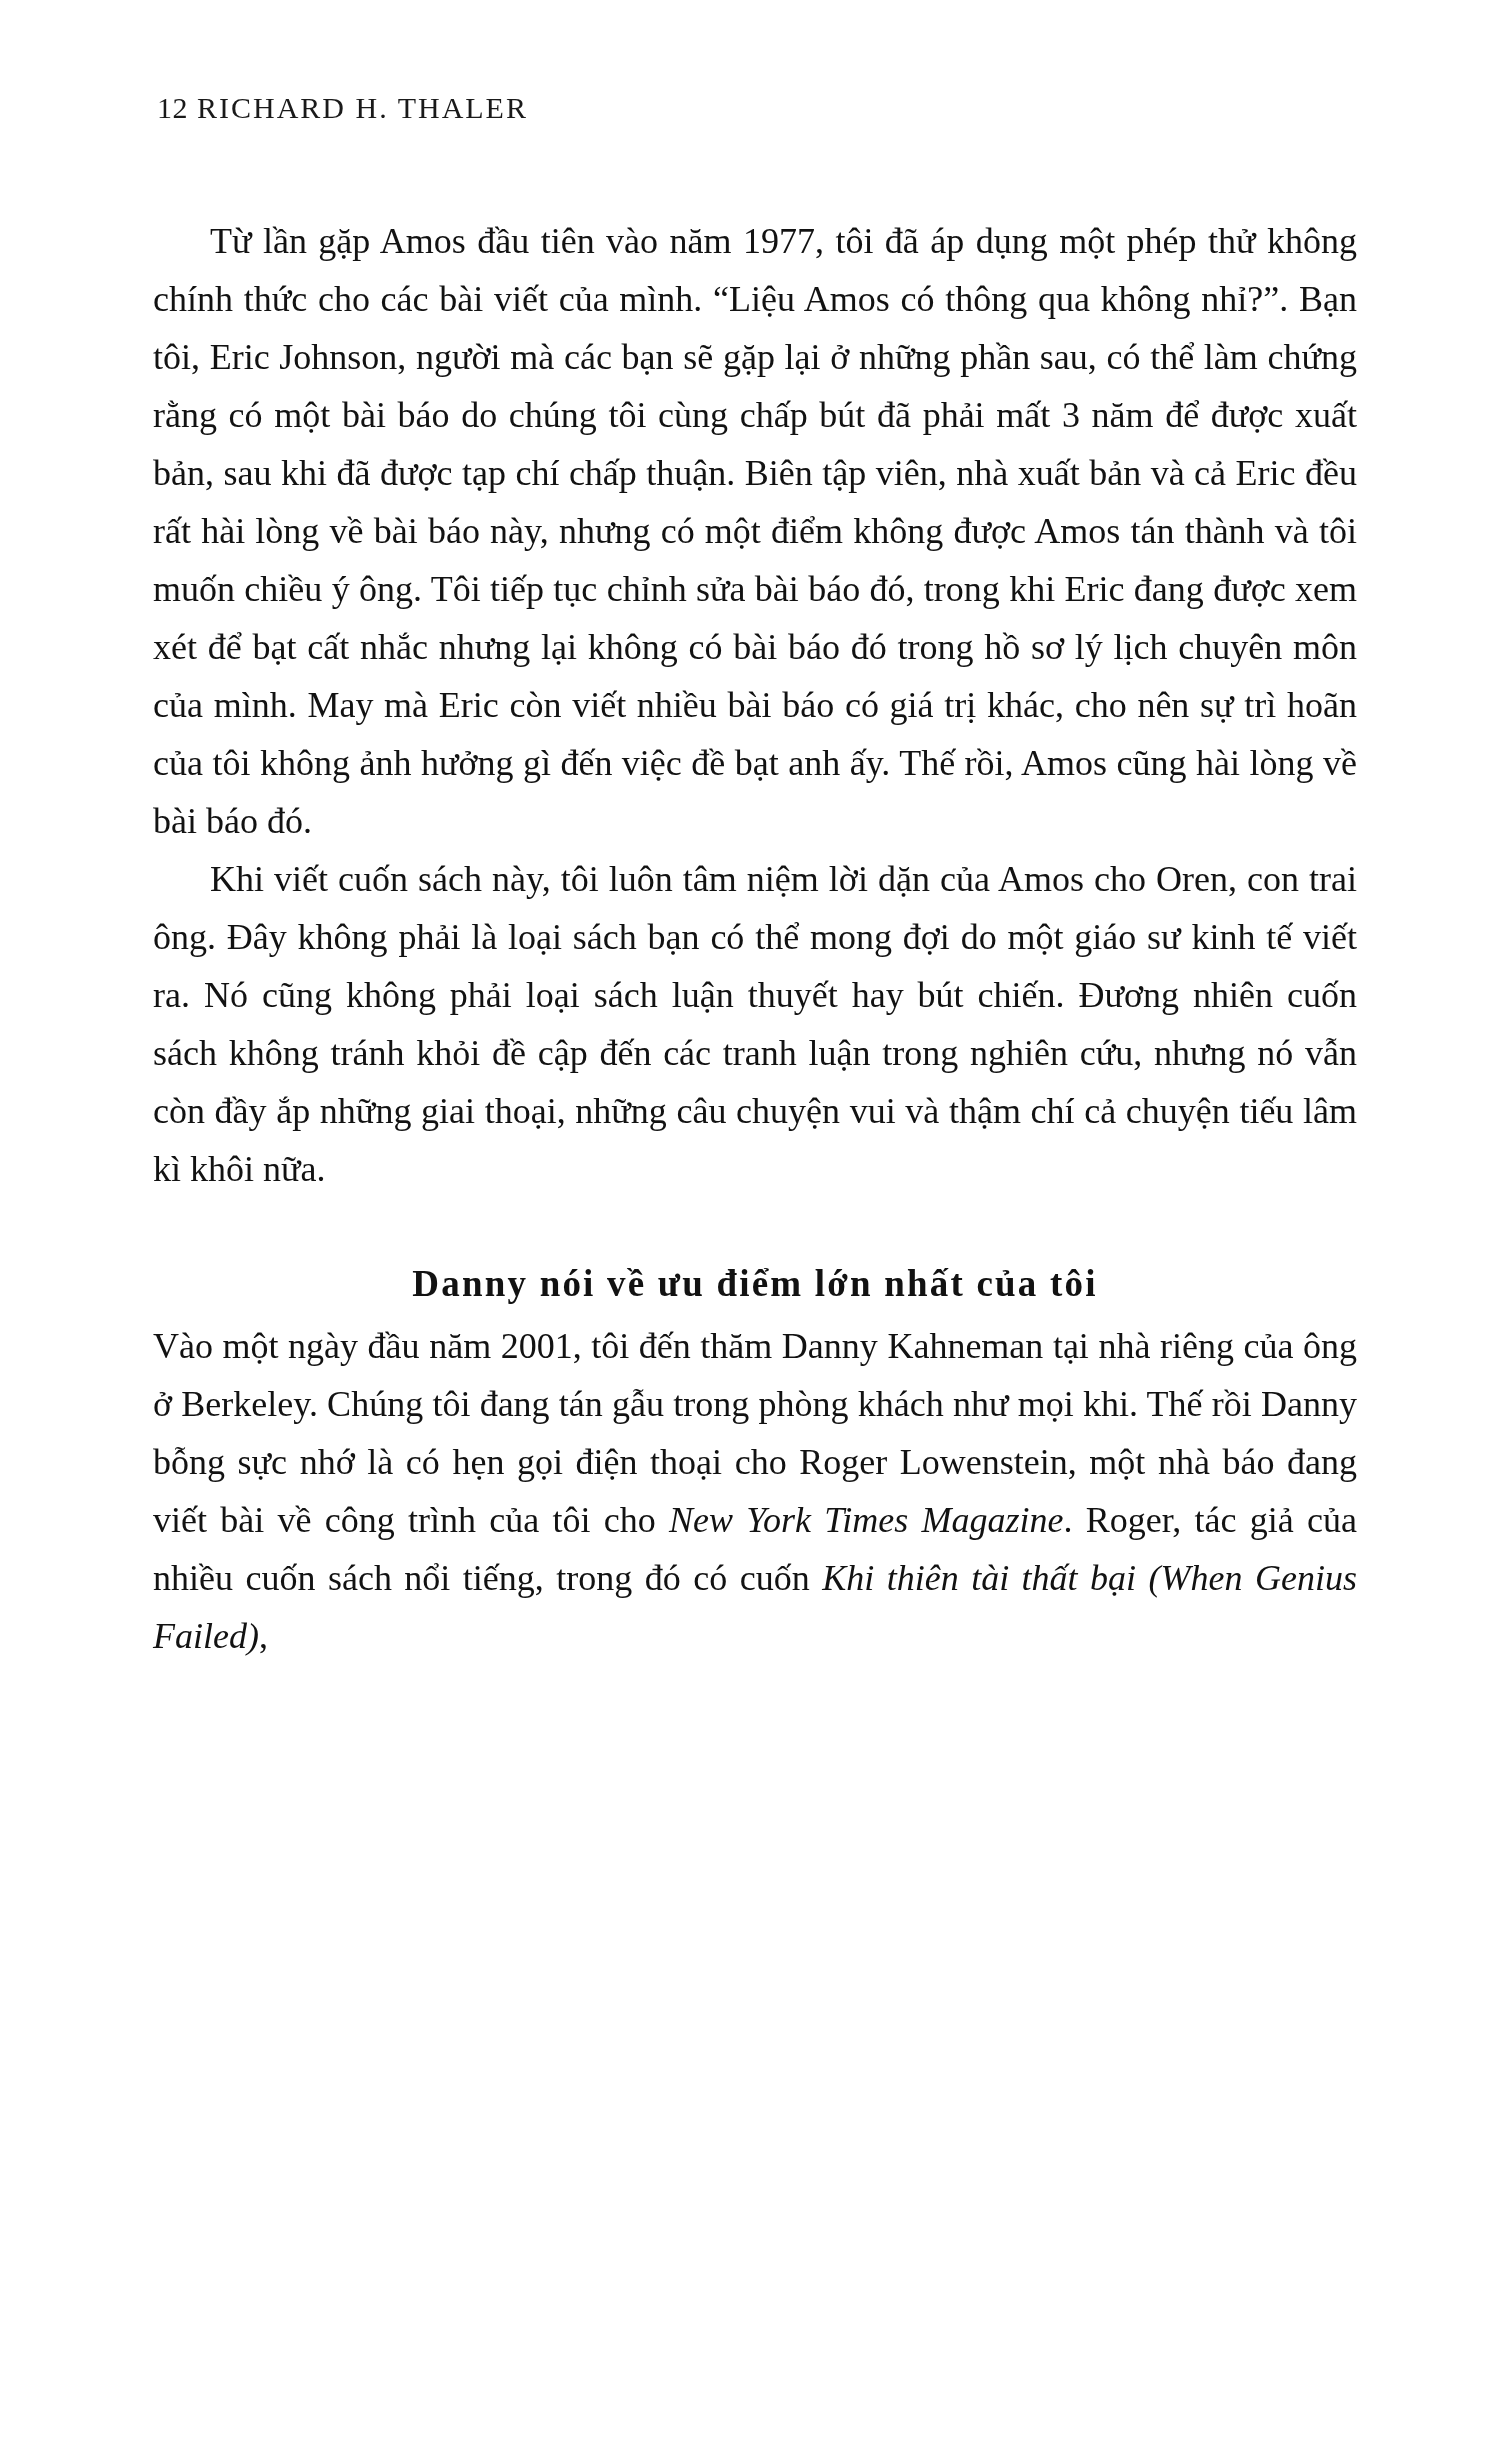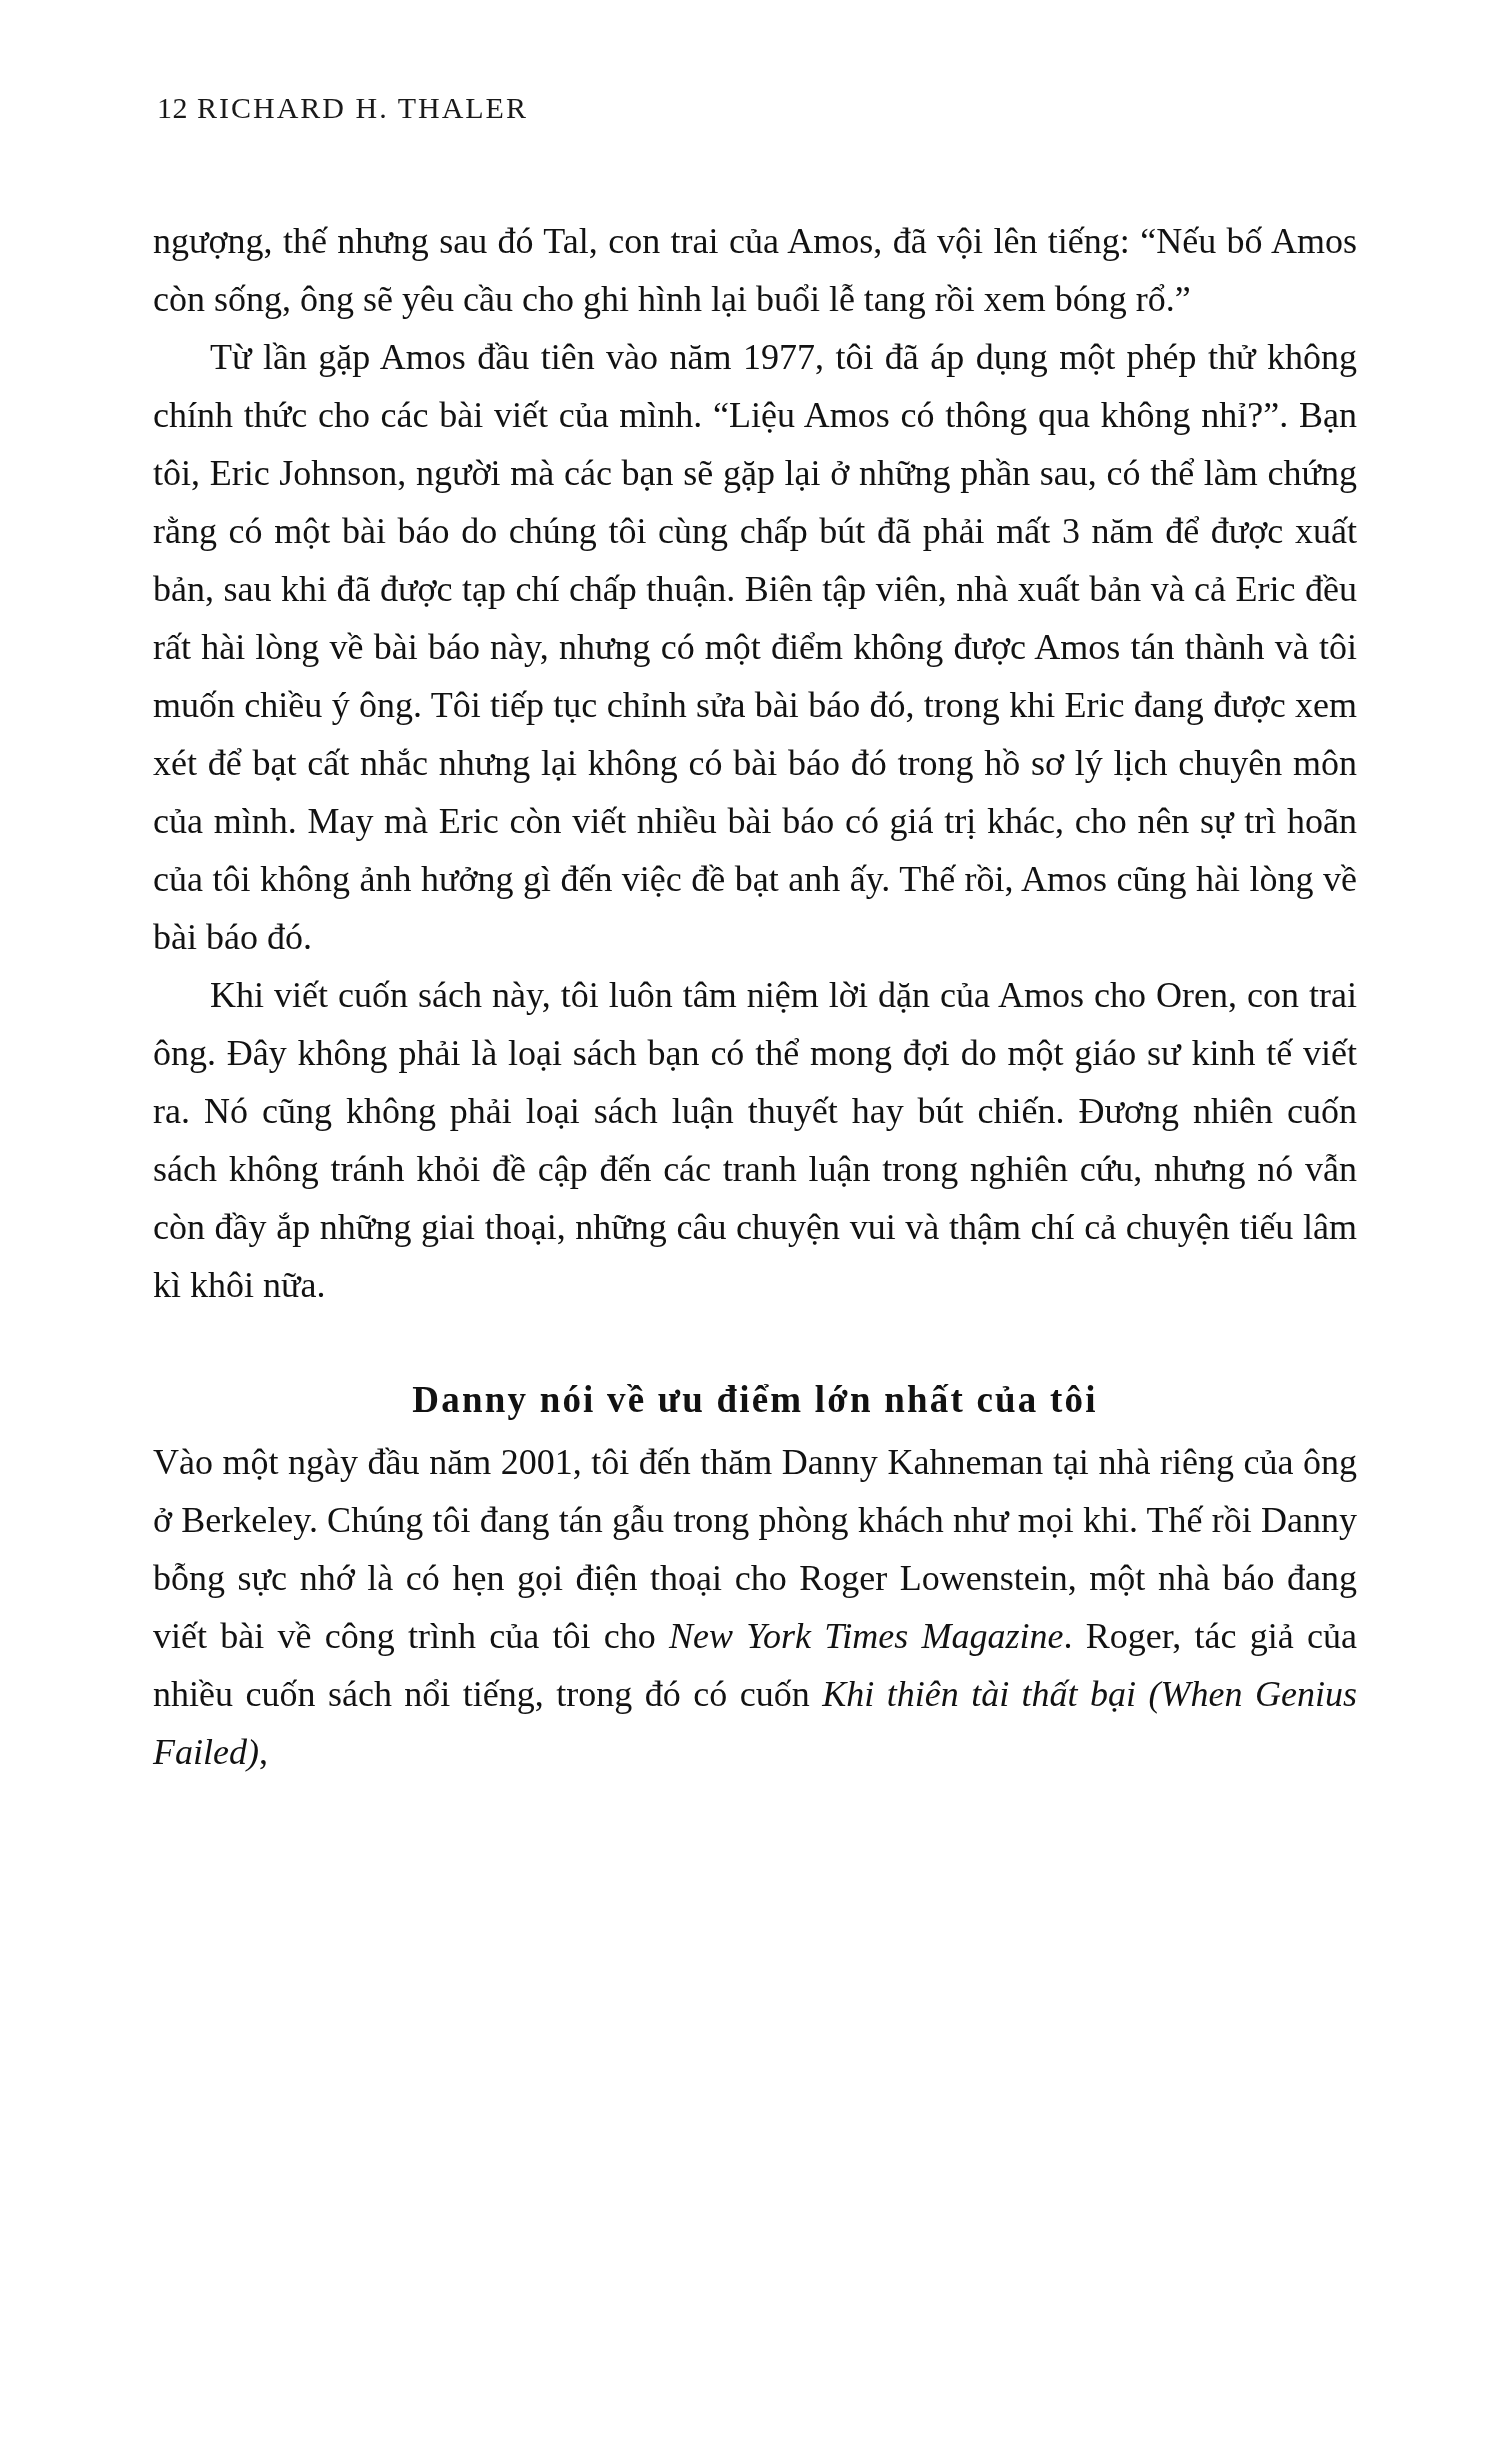--- a/index.html
+++ b/index.html
@@ -75,21 +75,20 @@
 <body>
 
 <div class="page">
 
   <div class="running-head">
     <span class="folio">12</span><span>RICHARD H. THALER</span>
   </div>
 
   <div class="body-text">
 
-    <p>ngượng, thế nhưng sau đó Tal, con trai của Amos, đã vội lên tiếng: “Nếu bố Amos còn sống, ông sẽ yêu cầu cho ghi hình lại buổi lễ tang rồi xem bóng rổ.”</p>
 
     <p class="indent">Từ lần gặp Amos đầu tiên vào năm 1977, tôi đã áp dụng một phép thử không chính thức cho các bài viết của mình. “Liệu Amos có thông qua không nhỉ?”. Bạn tôi, Eric Johnson, người mà các bạn sẽ gặp lại ở những phần sau, có thể làm chứng rằng có một bài báo do chúng tôi cùng chấp bút đã phải mất 3 năm để được xuất bản, sau khi đã được tạp chí chấp thuận. Biên tập viên, nhà xuất bản và cả Eric đều rất hài lòng về bài báo này, nhưng có một điểm không được Amos tán thành và tôi muốn chiều ý ông. Tôi tiếp tục chỉnh sửa bài báo đó, trong khi Eric đang được xem xét để bạt cất nhắc nhưng lại không có bài báo đó trong hồ sơ lý lịch chuyên môn của mình. May mà Eric còn viết nhiều bài báo có giá trị khác, cho nên sự trì hoãn của tôi không ảnh hưởng gì đến việc đề bạt anh ấy. Thế rồi, Amos cũng hài lòng về bài báo đó.</p>
 
     <p class="indent">Khi viết cuốn sách này, tôi luôn tâm niệm lời dặn của Amos cho Oren, con trai ông. Đây không phải là loại sách bạn có thể mong đợi do một giáo sư kinh tế viết ra. Nó cũng không phải loại sách luận thuyết hay bút chiến. Đương nhiên cuốn sách không tránh khỏi đề cập đến các tranh luận trong nghiên cứu, nhưng nó vẫn còn đầy ắp những giai thoại, những câu chuyện vui và thậm chí cả chuyện tiếu lâm kì khôi nữa.</p>
 
     <h2 class="section-heading">Danny nói về ưu điểm lớn nhất của tôi</h2>
 
     <p class="after-heading" id="section-para-1"><span>Vào một ngày đầu năm 2001, tôi đến thăm Danny Kahneman tại nhà riêng của ông ở Berkeley. Chúng tôi đang tán gẫu trong phòng khách như mọi khi. Thế rồi Danny bỗng sực nhớ là có hẹn gọi điện thoại cho Roger Lowenstein, một nhà báo đang viết bài về công trình của tôi cho </span><em>New York Times Magazine</em><span>. Roger, tác giả của nhiều cuốn sách nổi tiếng, trong đó có cuốn </span><em>Khi thiên tài thất bại (When Genius Failed)</em><span>,</span></p>
 
   </div>

